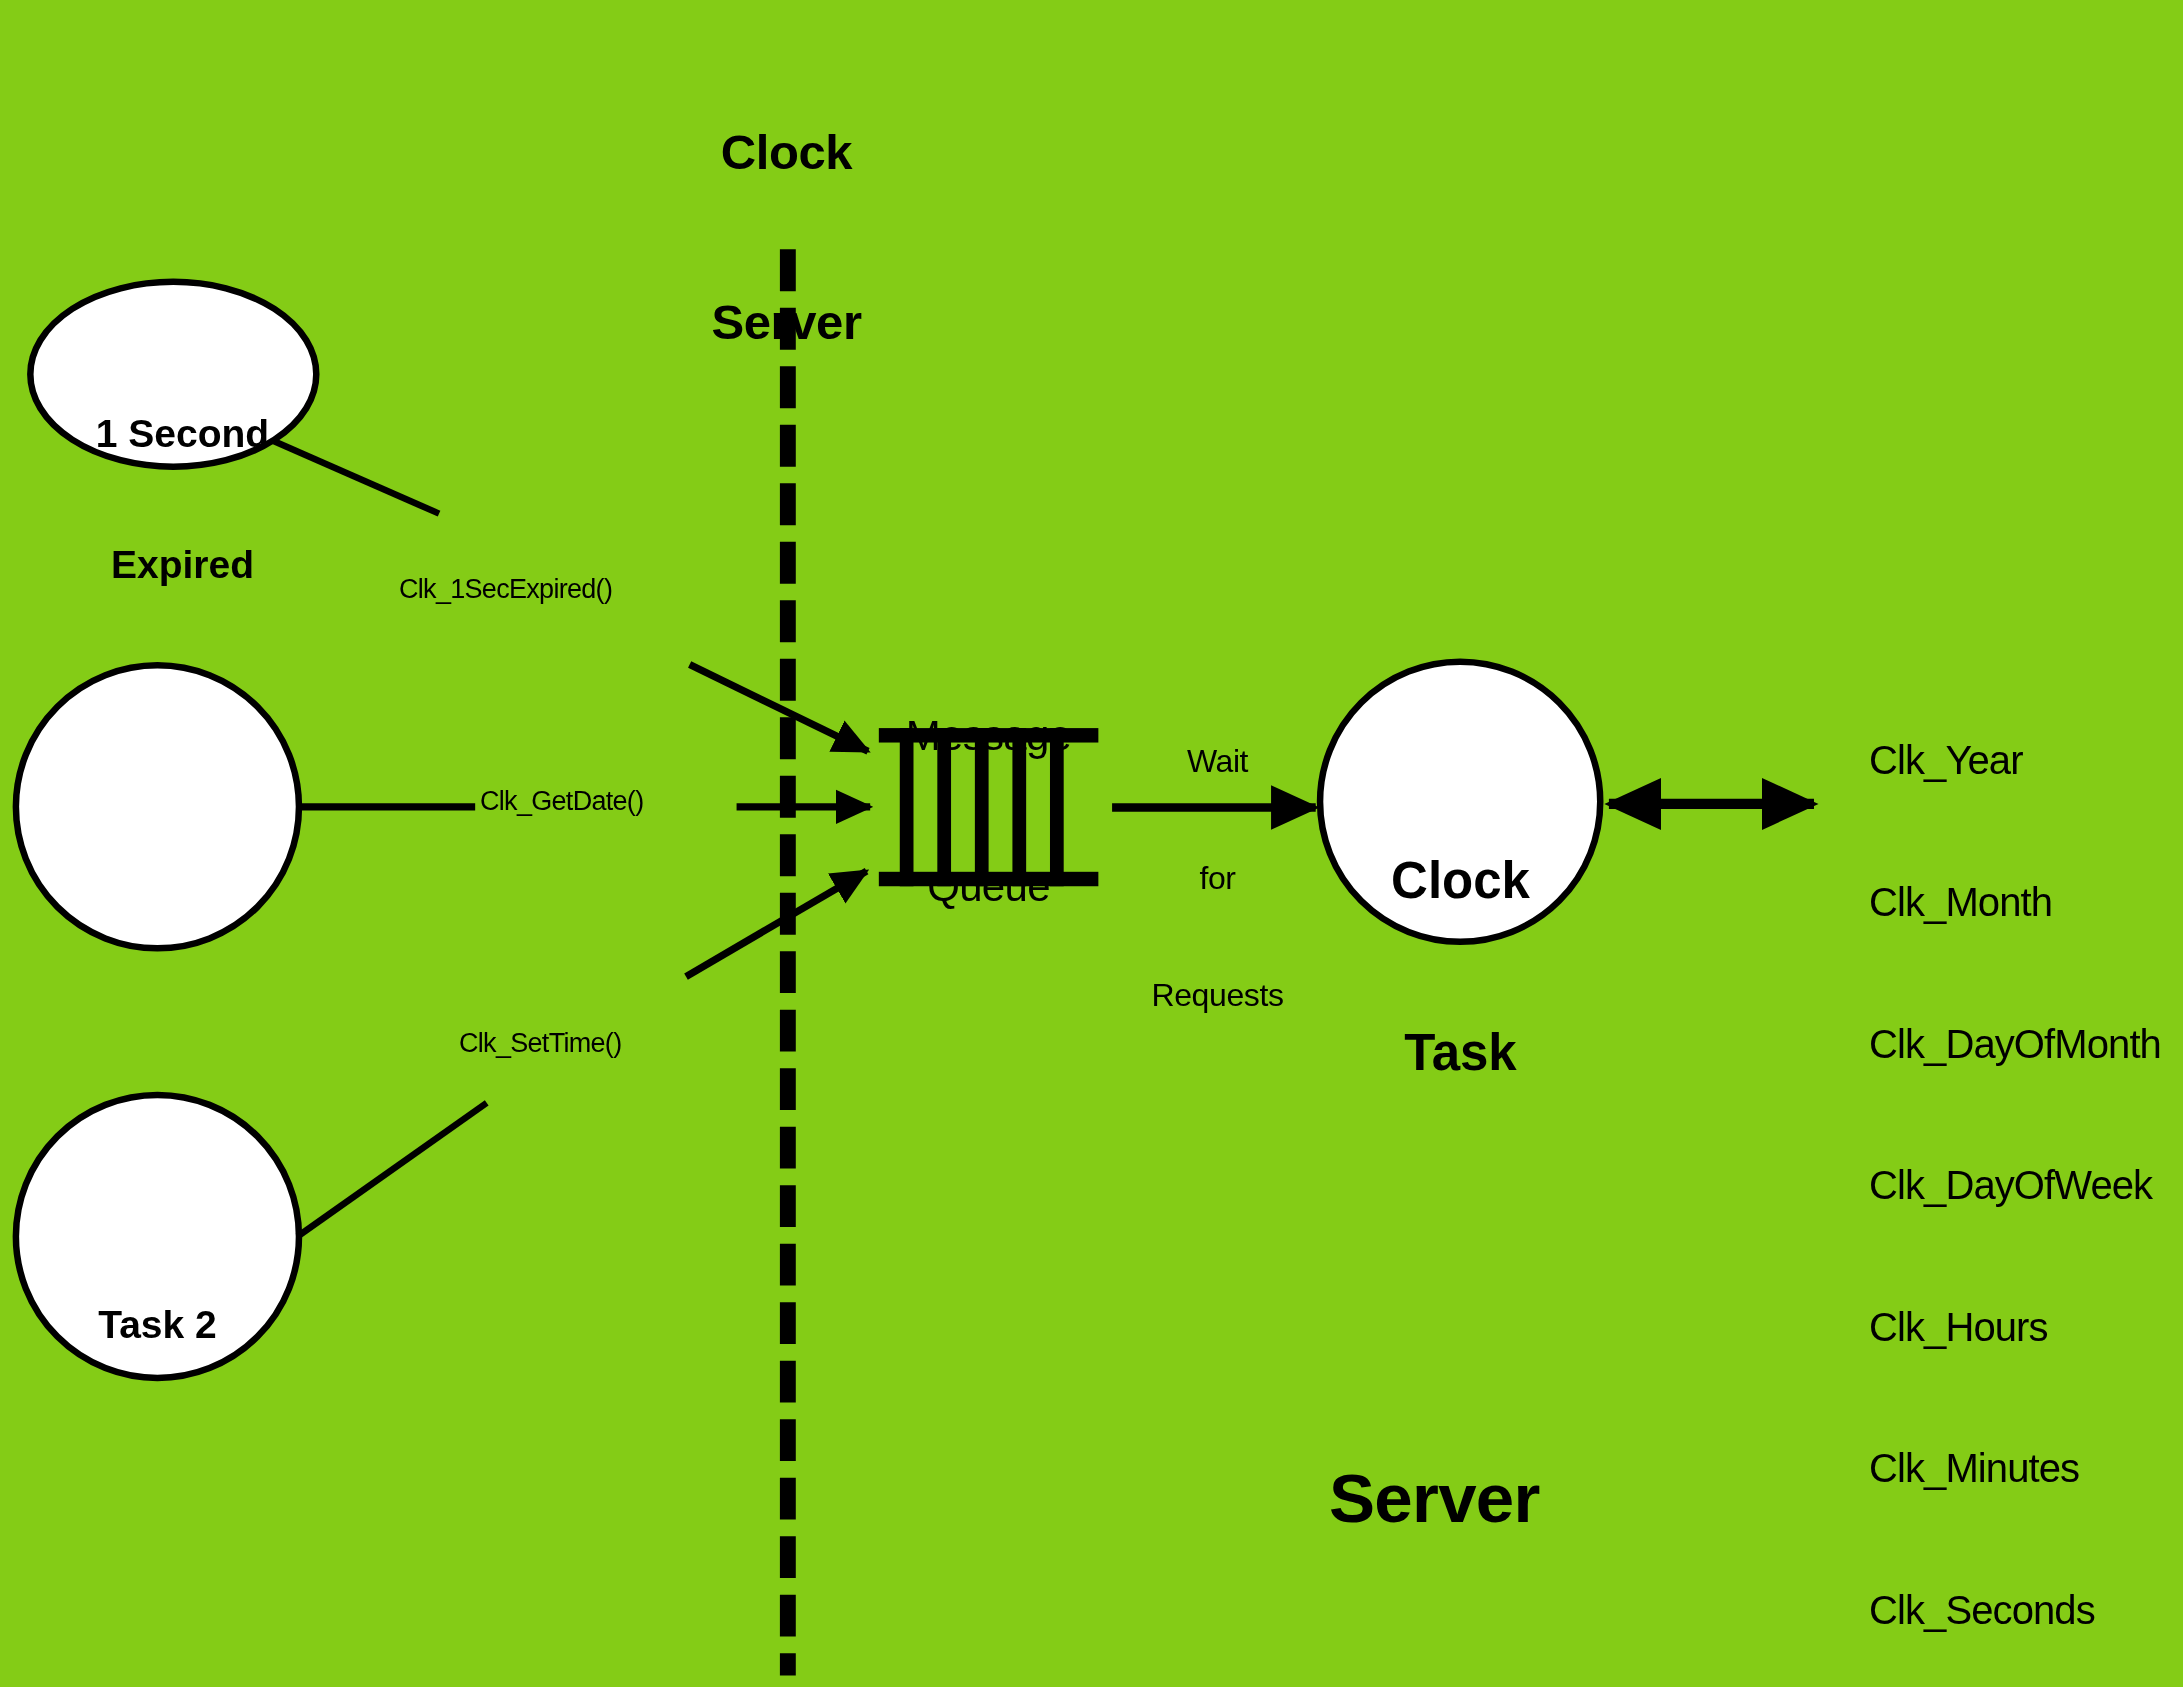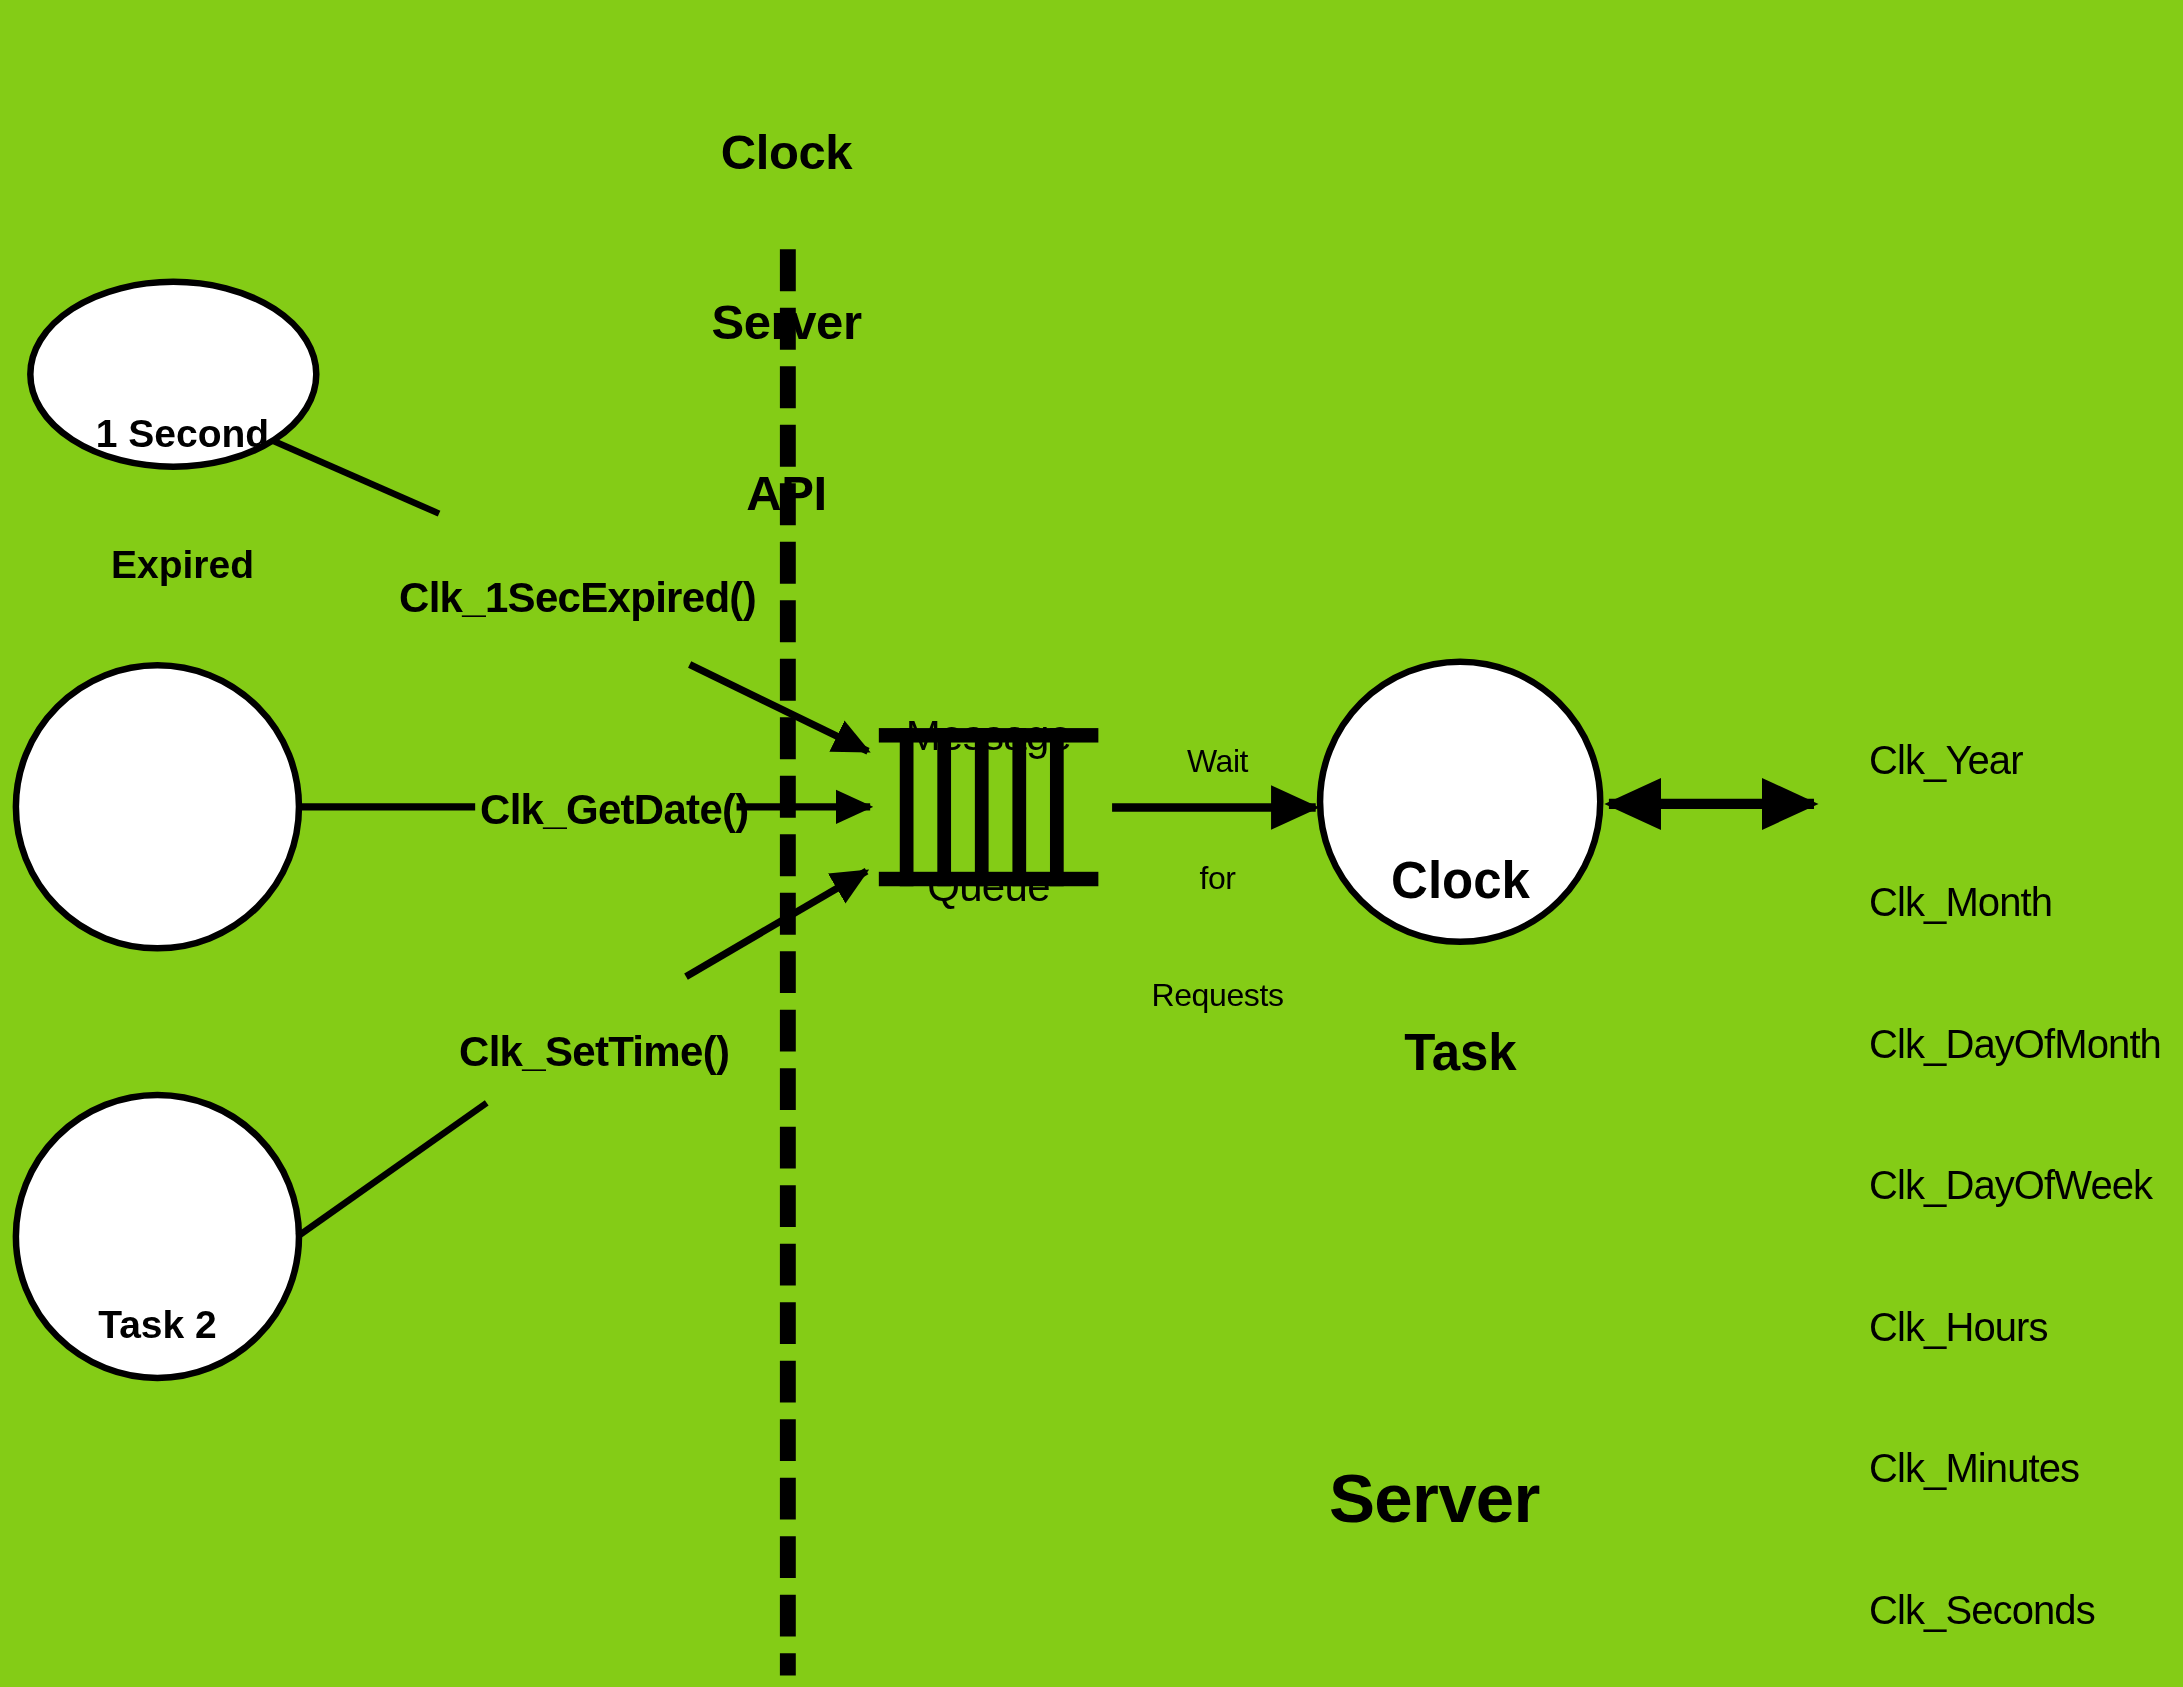--- a/index.html
+++ b/index.html
@@ -36,22 +36,22 @@
     line-height: 1.16;
     text-align: center;
     letter-spacing: -0.4px;
   }
   .node-label {
     font-weight: bold;
     text-align: center;
     line-height: 1.12;
   }
   .call-label {
-    font-weight: bold;
-    font-size: 42px;
+    font-weight: normal;
+    font-size: 27px;
     letter-spacing: -0.7px;
   }
   .mq-title {
     font-weight: normal;
     font-size: 42px;
     text-align: center;
     line-height: 1.2;
     letter-spacing: -0.7px;
   }
   .wait-label {
@@ -123,21 +123,20 @@
     <line x1="1540" y1="1118" x2="1822" y2="1118" stroke="#000" stroke-width="12" marker-end="url(#arrowFilled2)"></line>
 
     <circle cx="2022" cy="1110" r="194" fill="#fff" stroke="#000" stroke-width="9"></circle>
 
     <line x1="2228" y1="1113" x2="2512" y2="1113" stroke="#000" stroke-width="14" marker-start="url(#arrowFilled2)" marker-end="url(#arrowFilled2)"></line>
   </svg>
 
   <div class="lbl api-title" style="left:617px; top:10px; width:339px;">
     <div>Clock</div>
     <div>Server</div>
-    <div>API</div>
   </div>
 
   <div class="lbl node-label ellipse-text-1" style="left:38px; top:325px; width:289px;">
     <div>1 Second</div>
     <div>Expired</div>
   </div>
 
   <div class="lbl call-label" style="left:399px; top:574px;">Clk_1SecExpired()</div>
 
 

